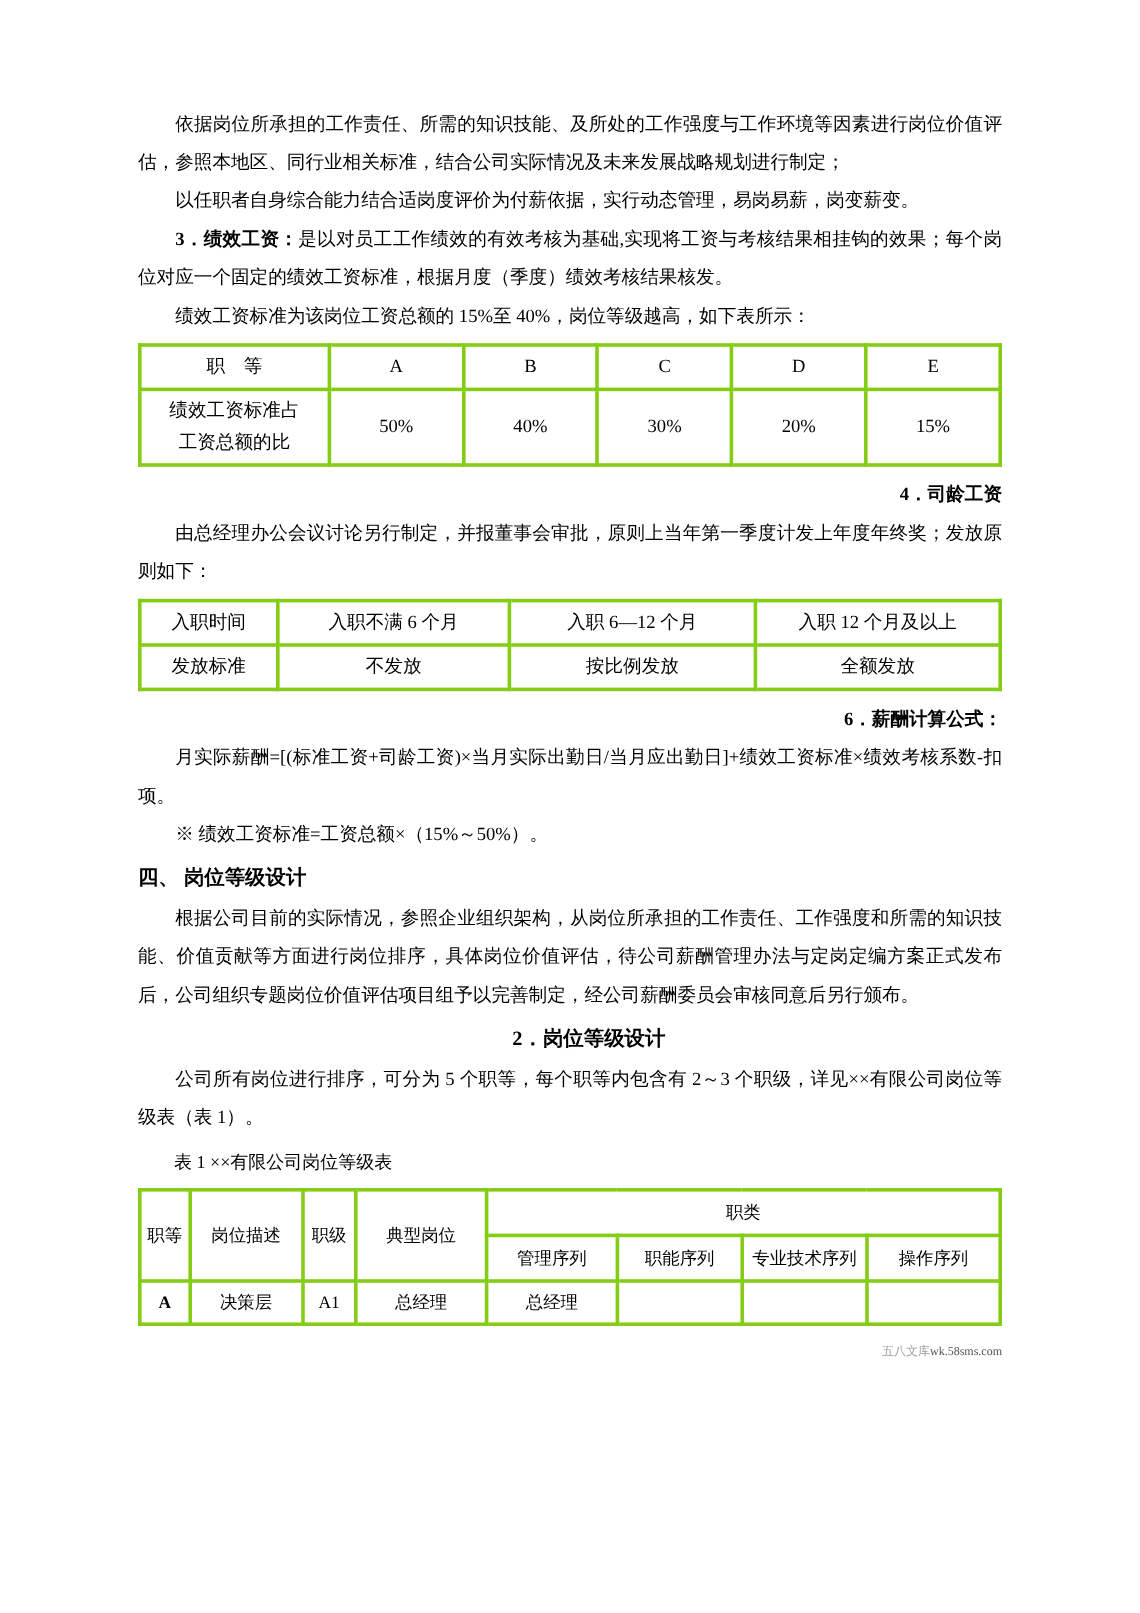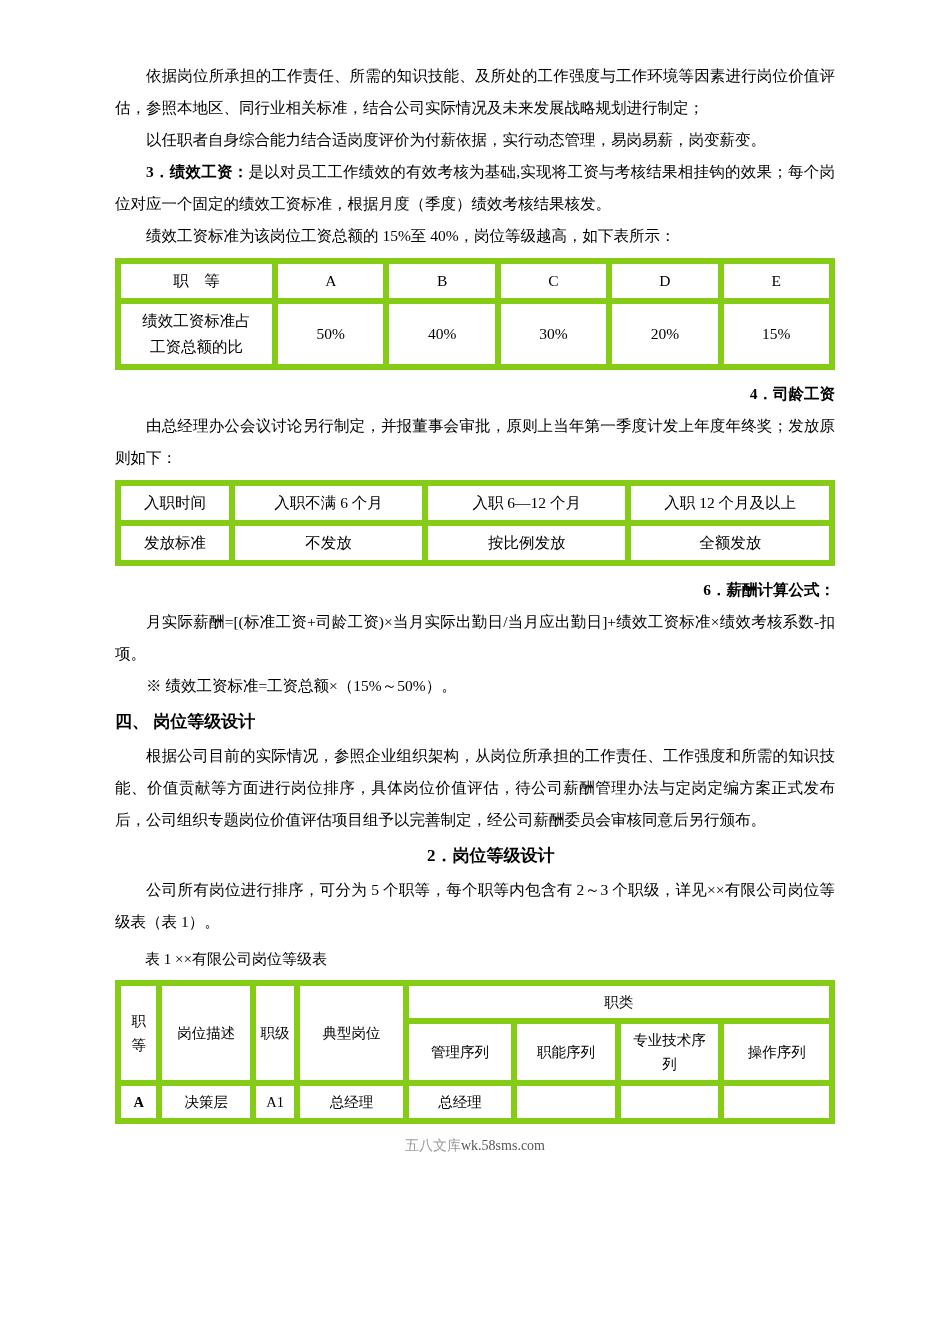--- a/index.html
+++ b/index.html
@@ -1,51 +1,51 @@
 <!DOCTYPE html>
 <html lang="zh"><head>
 <meta charset="utf-8">
 <style>
   * { margin:0; padding:0; box-sizing:border-box; }
   html,body { background:#ffffff; }
   body { width:950px; font-family:"Liberation Serif","DejaVu Serif",serif; color:#000; }
   .page {
     width:950px; height:1344px; overflow:hidden;
-    background:#fff; padding:60px 115px 20px 115px;
+    background:#fff; padding:88px 115px 20px 115px;
   }
   .para {
     font-size:15.5px; line-height:32px; text-align:justify;
     text-indent:2em; color:#000;
   }
   .runin { font-weight:bold; }
   .sub-heading {
     font-size:15.5px; line-height:32px; font-weight:bold; text-indent:2em;text-align:right;
   }
   .section-heading {
     font-size:17px; line-height:36px; font-weight:bold; margin-top:2px;
   }
   .section-heading.indented { text-indent:1.85em;text-align:center; }
   .tbl {
     width:100%; border-collapse:collapse; margin:6px 0 8px 0; table-layout:fixed;
   }
   .tbl td {
-    border:6px solid #84cc16; text-align:center; vertical-align:middle;
+    border:3px solid #84cc16; text-align:center; vertical-align:middle;
     font-size:15.5px; line-height:26px; padding:4px 6px;
   }
   .tbl1 tr.hdr td { height:36px; }
   .tbl1 tr.body td { height:62px; }
   .tbl1 td.wrap-label { padding:4px 18px; }
   .tbl2 td { height:35px; }
   .tbl3 td { font-size:14.5px; line-height:24px; }
   .tbl3 tr.h1 td, .tbl3 tr.h2 td { height:38px;text-align:center; }
   .tbl3 tr.data td { height:36px; }
   .tbl3 td.narrow { padding:4px 4px; }
   .bold-cell { font-weight:bold; }
   .caption { font-size:15px; line-height:30px; text-indent:2em; margin-top:6px; }
-  .footer { text-align:center; font-size:14px; line-height:28px; }
+  .footer { text-align:right; font-size:10px; line-height:28px; }
   .footer .site-name { color:#9a9a9a; }
   .footer .site-url { color:#555555; }
 </style>
 </head>
 <body>
 
 <div class="page">
 
   <p class="para">依据岗位所承担的工作责任、所需的知识技能、及所处的工作强度与工作环境等因素进行岗位价值评估，参照本地区、同行业相关标准，结合公司实际情况及未来发展战略规划进行制定；</p>
   <p class="para">以任职者自身综合能力结合适岗度评价为付薪依据，实行动态管理，易岗易薪，岗变薪变。</p>

